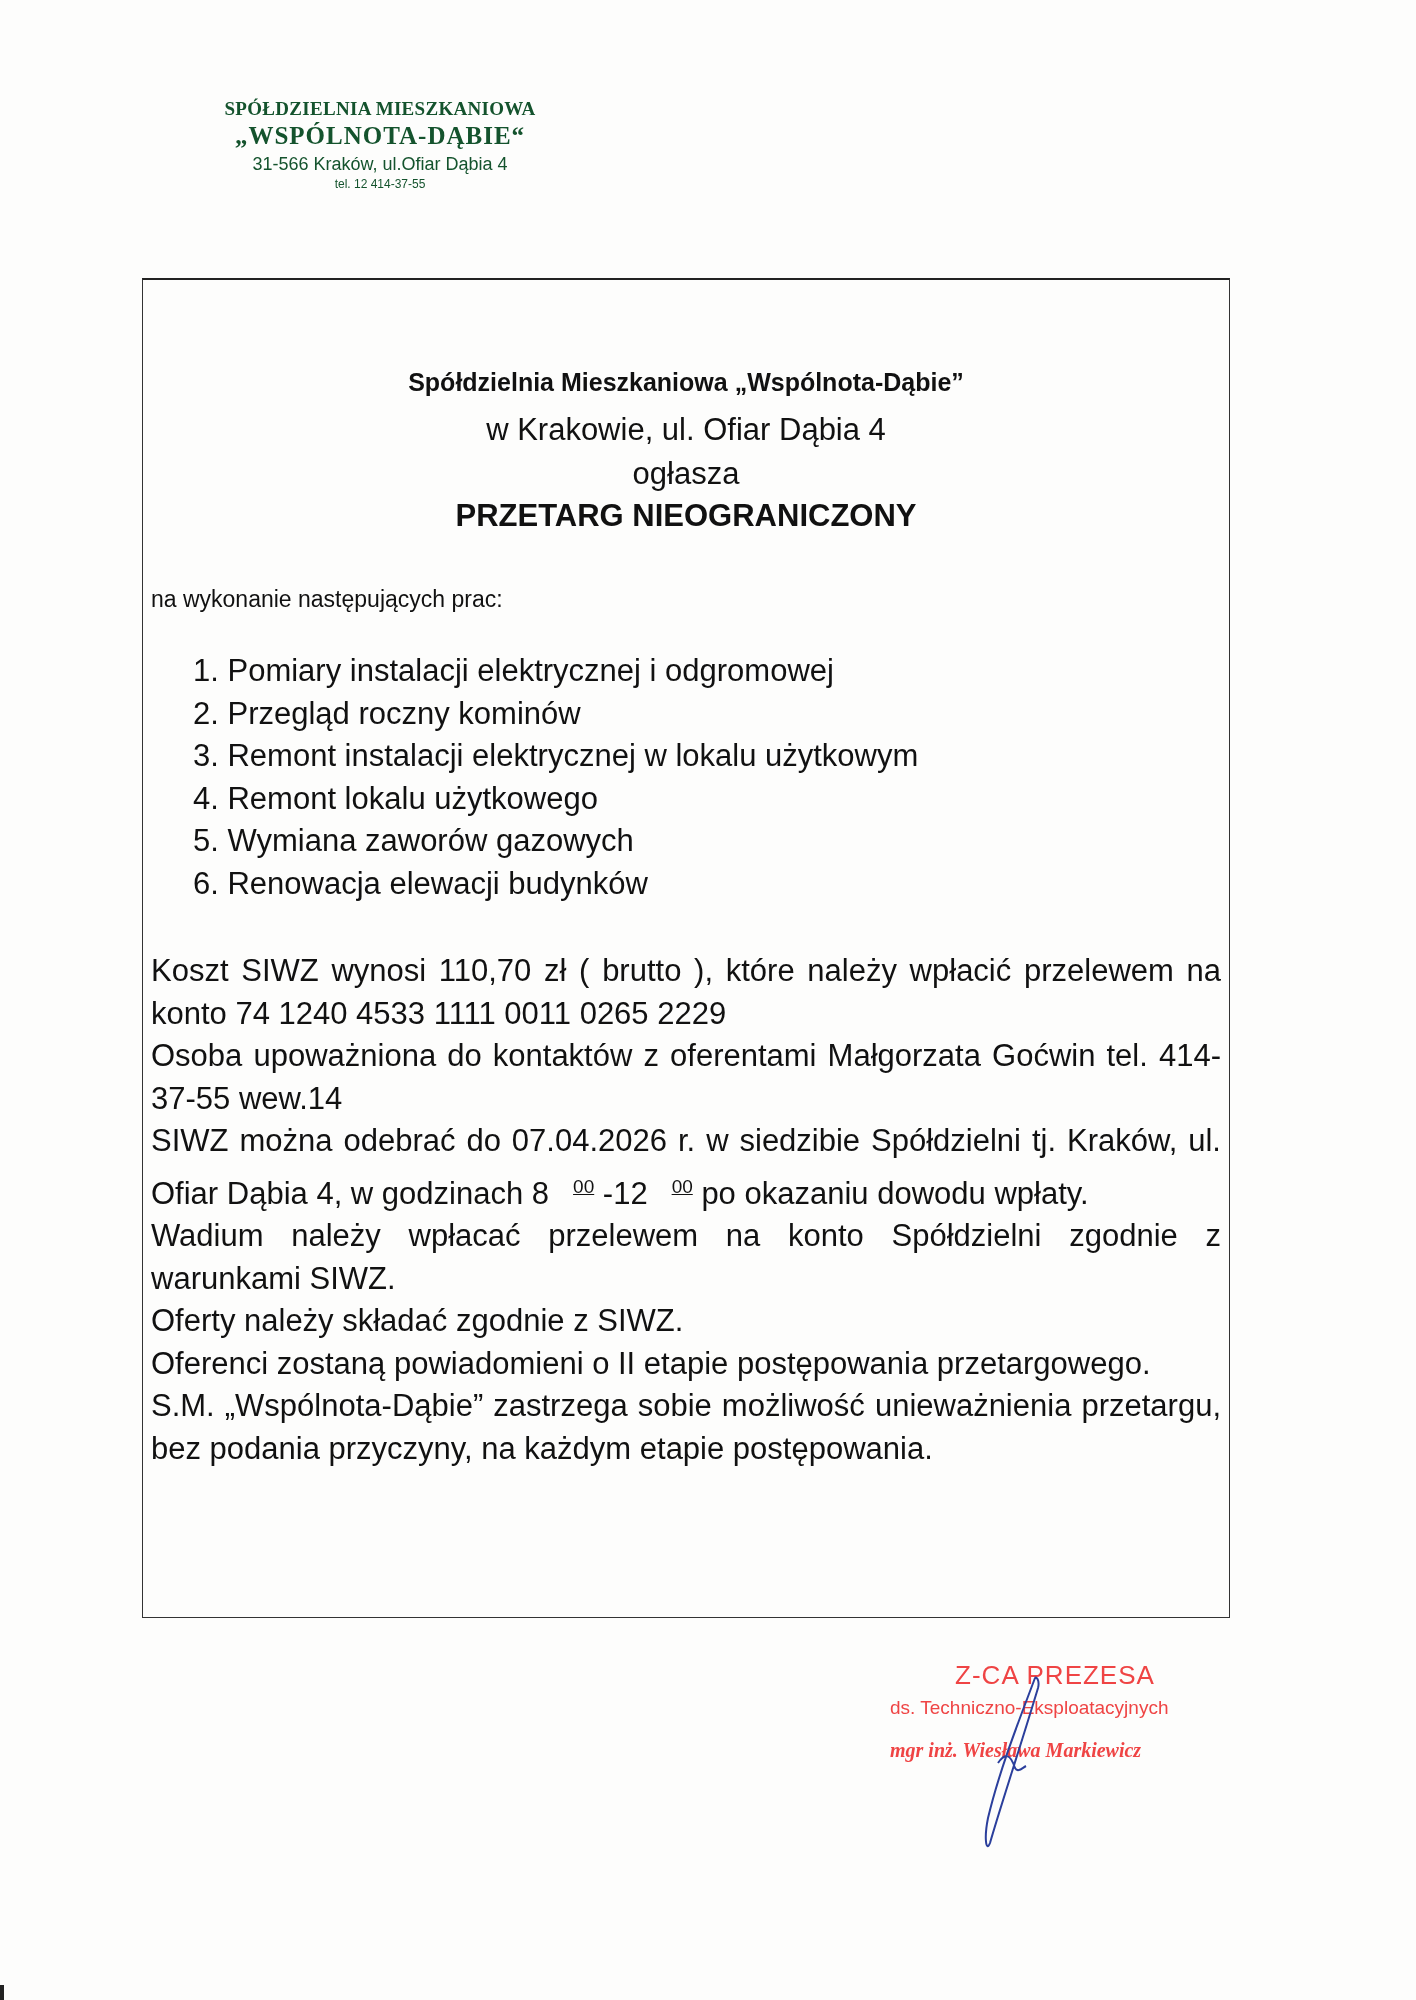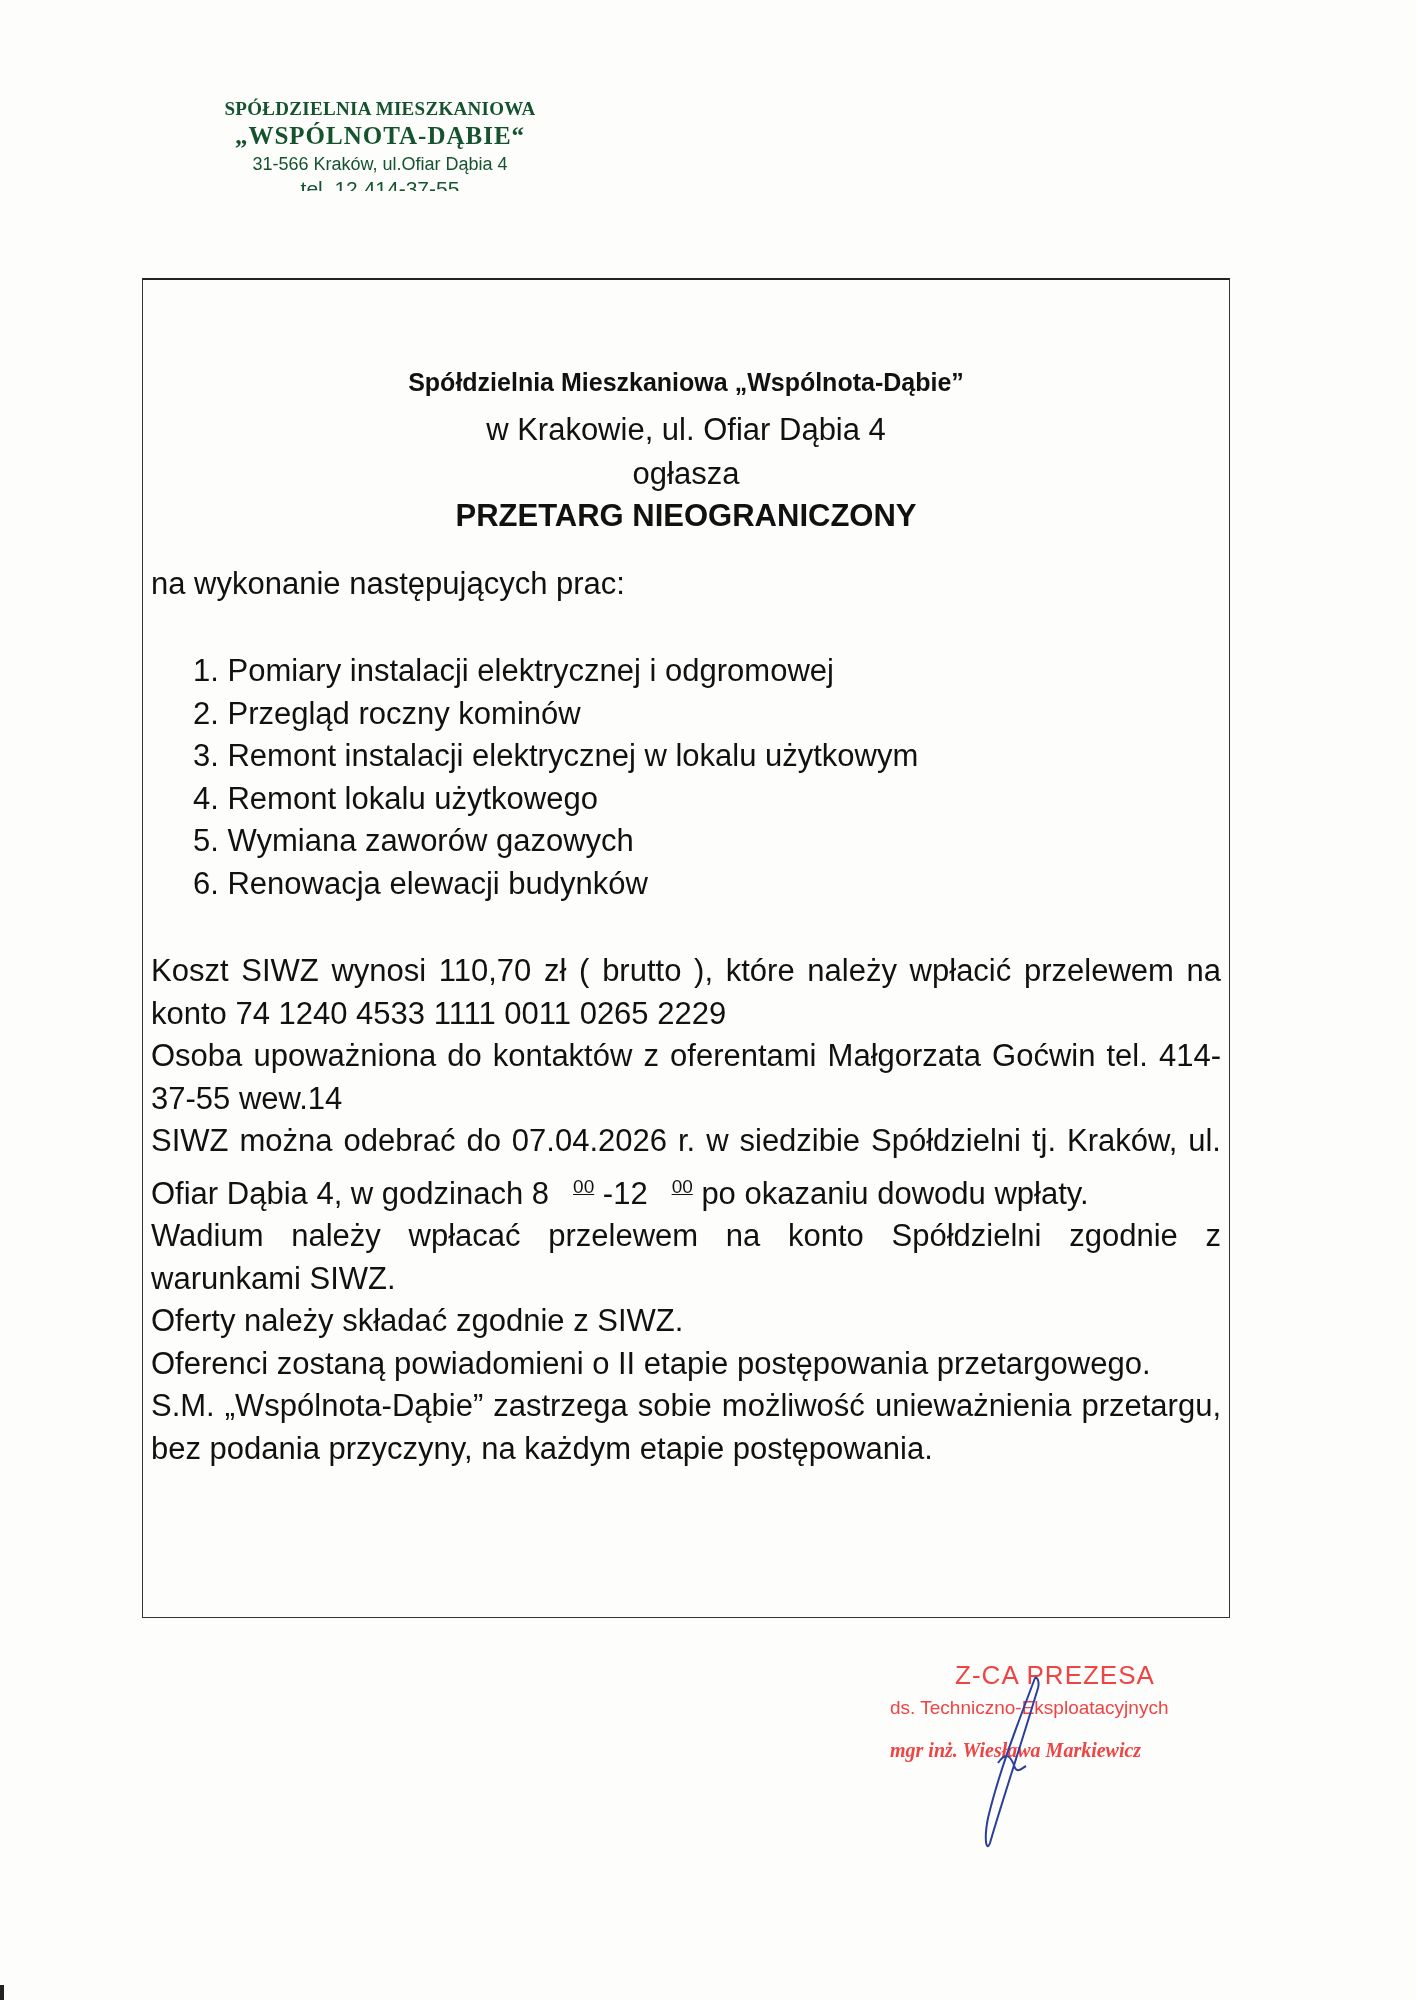--- a/index.html
+++ b/index.html
@@ -2,29 +2,29 @@
 <html><head>
 <meta charset="utf-8">
 <style>
   html, body { margin:0; padding:0; }
   body { width:1416px; height:2000px; background:#fdfdfc; position:relative; overflow:hidden;
          font-family:"Liberation Sans", sans-serif; color:#111; }
   .stamp { position:absolute; left:210px; top:98px; width:340px; text-align:center; color:#14532d; }
   .stamp .l1 { font-family:"Liberation Serif", serif; font-weight:bold; font-size:19px; letter-spacing:0.3px; }
   .stamp .l2 { font-family:"Liberation Serif", serif; font-weight:bold; font-size:25px; letter-spacing:1px; margin-top:2px; }
   .stamp .l3 { font-size:18px; margin-top:4px; }
-  .stamp .l4 { font-size:21px; margin-top:2px; height:14px; overflow:hidden;text-align:center; }
+  .stamp .l4 { font-size:12px; margin-top:2px; height:14px; overflow:hidden;text-align:center; }
   .box { position:absolute; left:142px; top:278px; width:1088px; height:1340px; border:1.5px solid #333;
          border-top:2px solid #222; box-sizing:border-box; }
   .center { text-align:center; }
   .title { position:absolute; top:88px; left:0; right:0; font-weight:bold; font-size:25px; }
   .addr { position:absolute; top:132px; left:0; right:0; font-size:31px; }
   .announce { position:absolute; top:176px; left:0; right:0; font-size:31px; }
   .tender { position:absolute; top:218px; left:0; right:0; font-weight:bold; font-size:31px; }
-  .intro { position:absolute; top:286px; left:8px; font-size:31px; }
+  .intro { position:absolute; top:306px; left:8px; font-size:23px; }
   .works { position:absolute; top:370px; left:50px; font-size:31px; line-height:42.5px; margin:0; padding:0; list-style:none; }
   .body { position:absolute; top:670px; left:8px; width:1070px; font-size:31px; line-height:42.5px; text-align:justify; }
   .body p { margin:0; }
   .sig { position:absolute; left:890px; top:1660px; width:320px; color:#ef4444; }
   .sig .r1 { font-size:26px; letter-spacing:1px; text-align:center; margin-left:10px; }
   .sig .r2 { font-size:19px; margin-top:6px; }
   .sig .r3 { font-family:"Liberation Serif", serif; font-style:italic; font-weight:bold; font-size:20px; margin-top:20px; }
   .signature { position:absolute; left:960px; top:1668px; }
   sup u { font-size:19px;margin-left:24px; }
   .mark { position:absolute; left:0; top:1985px; width:4px; height:15px; background:#222; }

